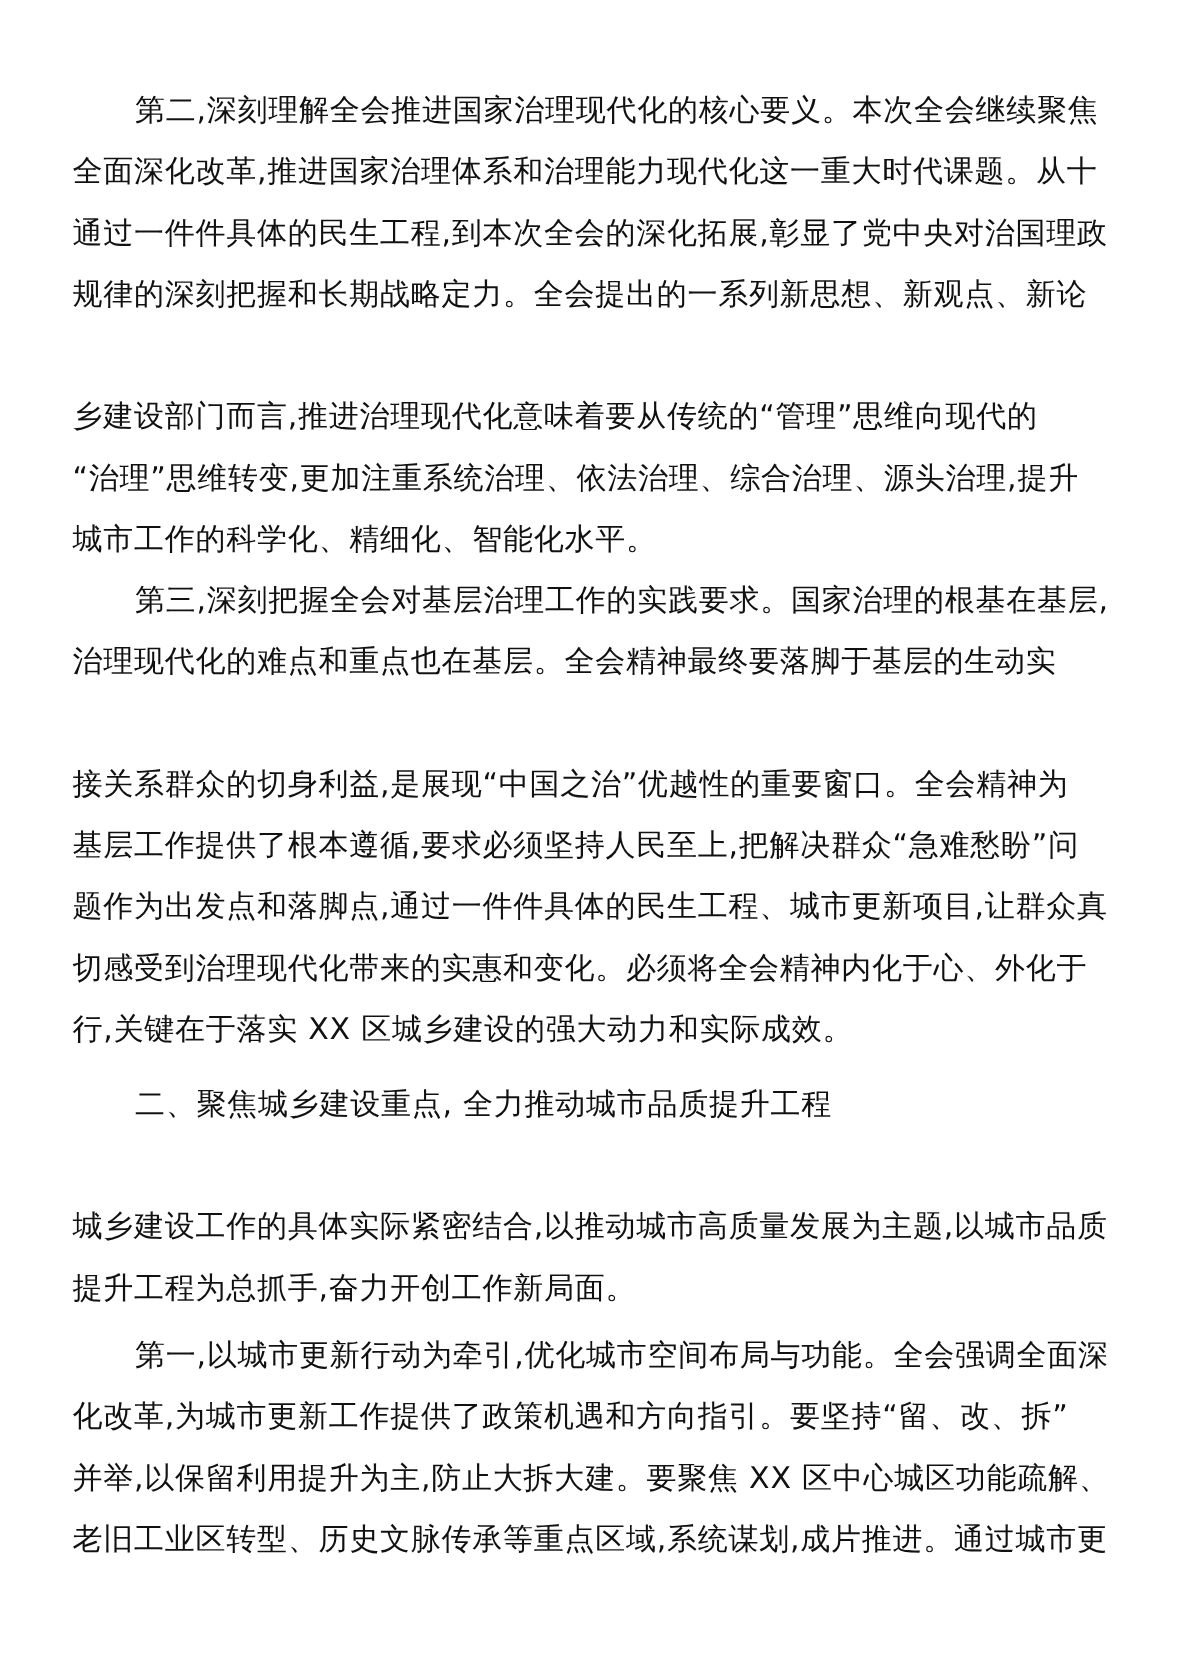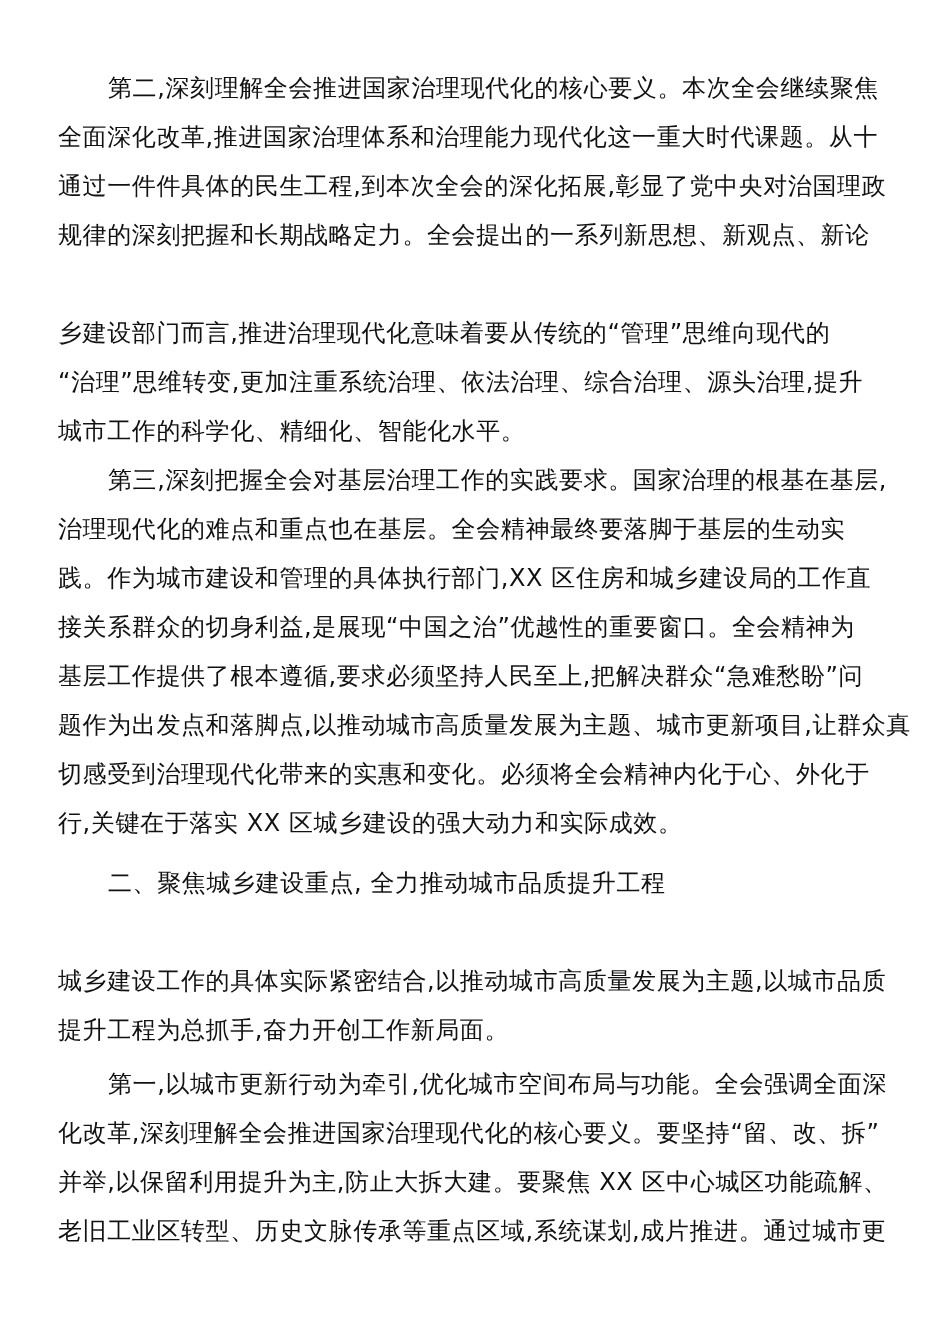--- a/index.html
+++ b/index.html
@@ -23,26 +23,25 @@
 <div class="page">
   <div class="line indent" style="top:64px">第二,深刻理解全会推进国家治理现代化的核心要义。本次全会继续聚焦</div>
   <div class="line" style="top:113px">全面深化改革,推进国家治理体系和治理能力现代化这一重大时代课题。从十</div>
   <div class="line" style="top:162px">通过一件件具体的民生工程,到本次全会的深化拓展,彰显了党中央对治国理政</div>
   <div class="line" style="top:211px">规律的深刻把握和长期战略定力。全会提出的一系列新思想、新观点、新论</div>
   <div class="line" style="top:309px">乡建设部门而言,推进治理现代化意味着要从传统的“管理”思维向现代的</div>
   <div class="line" style="top:358px">“治理”思维转变,更加注重系统治理、依法治理、综合治理、源头治理,提升</div>
   <div class="line indent" style="top:456px">第三,深刻把握全会对基层治理工作的实践要求。国家治理的根基在基层,</div>
   <div class="line" style="top:407px">城市工作的科学化、精细化、智能化水平。</div>
   <div class="line" style="top:505px">治理现代化的难点和重点也在基层。全会精神最终要落脚于基层的生动实</div>
-  <div class="line" style="top:554px">践。作为城市建设和管理的具体执行部门,XX 区住房和城乡建设局的工作直</div>
   <div class="line" style="top:603px">接关系群众的切身利益,是展现“中国之治”优越性的重要窗口。全会精神为</div>
   <div class="line" style="top:652px">基层工作提供了根本遵循,要求必须坚持人民至上,把解决群众“急难愁盼”问</div>
-  <div class="line" style="top:701px">题作为出发点和落脚点,以推动城市高质量发展为主题、城市更新项目,让群众真</div>
+  <div class="line" style="top:701px">题作为出发点和落脚点,通过一件件具体的民生工程、城市更新项目,让群众真</div>
   <div class="line" style="top:750px">切感受到治理现代化带来的实惠和变化。必须将全会精神内化于心、外化于</div>
   <div class="line" style="top:799px">行,关键在于落实 XX 区城乡建设的强大动力和实际成效。</div>
   <div class="line indent" style="top:859px">二、聚焦城乡建设重点, 全力推动城市品质提升工程</div>
   <div class="line" style="top:957px">城乡建设工作的具体实际紧密结合,以推动城市高质量发展为主题,以城市品质</div>
   <div class="line" style="top:1006px">提升工程为总抓手,奋力开创工作新局面。</div>
   <div class="line indent" style="top:1060px">第一,以城市更新行动为牵引,优化城市空间布局与功能。全会强调全面深</div>
-  <div class="line" style="top:1109px">化改革,深刻理解全会推进国家治理现代化的核心要义。要坚持“留、改、拆”</div>
+  <div class="line" style="top:1109px">化改革,为城市更新工作提供了政策机遇和方向指引。要坚持“留、改、拆”</div>
   <div class="line" style="top:1158px">并举,以保留利用提升为主,防止大拆大建。要聚焦 XX 区中心城区功能疏解、</div>
   <div class="line" style="top:1207px">老旧工业区转型、历史文脉传承等重点区域,系统谋划,成片推进。通过城市更</div>
 </div>
 
 </body></html>

